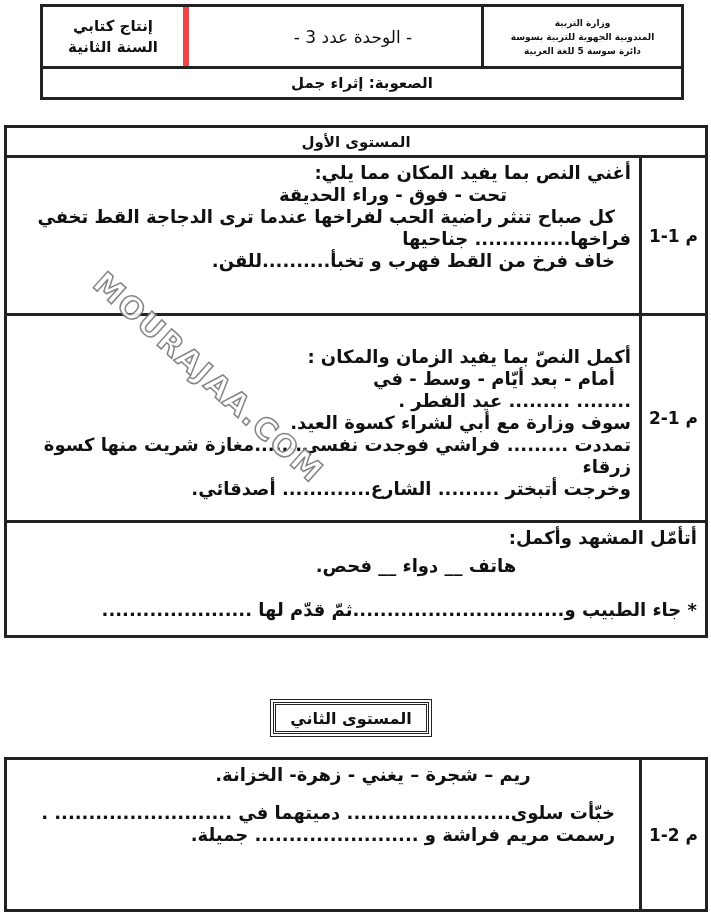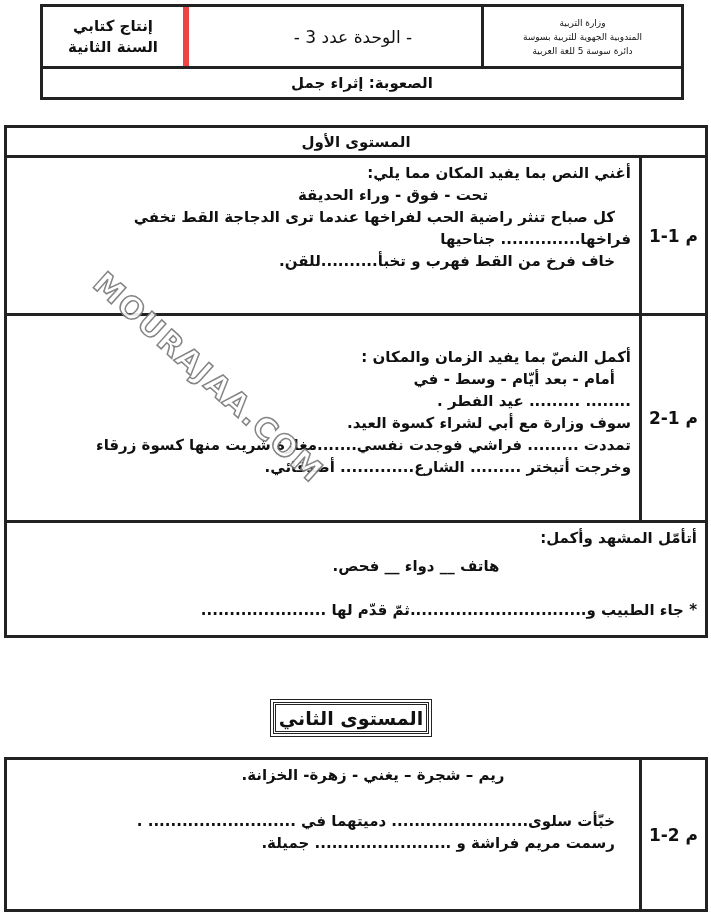--- a/index.html
+++ b/index.html
@@ -5,44 +5,44 @@
   * { box-sizing: border-box; margin: 0; padding: 0; }
   html, body { width: 711px; height: 916px; background: #ffffff; overflow: hidden; }
   body { font-family: "DejaVu Sans", sans-serif; color: #111; position: relative; }
 
   .header-table {
     position: absolute; left: 40px; top: 4px; width: 644px; height: 96px;
     border: 3px solid #222;
   }
   .header-row { display: flex; flex-direction: row; height: 62px; border-bottom: 3px solid #222; }
   .h-cell { display: flex; align-items: center; justify-content: center; text-align: center; direction: rtl; }
-  .h-ministry { width: 200px; border-left: 3px solid #222; font-size: 9px; font-weight: normal; line-height: 14px; flex-direction: column; }
+  .h-ministry { width: 200px; border-left: 3px solid #222; font-size: 9px; font-weight: bold; line-height: 14px; flex-direction: column; }
   .h-unit { flex: 1; border-left: 6px solid #ef4444; font-size: 17px; font-weight: normal; padding-left: 36px; }
   .h-subject { width: 140px; font-size: 15px; font-weight: bold; line-height: 21px; flex-direction: column; border-radius: 27px; }
   .header-bottom { height: 28px; display: flex; align-items: center; justify-content: center; direction: rtl; font-size: 15px; font-weight: bold; }
 
   .section-table {
     position: absolute; left: 4px; width: 704px;
     border: 3px solid #222;
   }
   .level1 { top: 125px; }
   .level-title { height: 30px; border-bottom: 3px solid #222; display: flex; align-items: center; justify-content: center; direction: rtl; font-size: 15px; font-weight: bold; }
   .ex-row { display: flex; flex-direction: row; border-bottom: 3px solid #222; }
   .ex-row:last-child { border-bottom: none; }
   .ex-num { width: 66px; border-left: 3px solid #222; display: flex; align-items: center; justify-content: center; font-size: 17px; font-weight: bold; direction: rtl; }
-  .ex-body { flex: 1; direction: rtl; text-align: right; padding: 4px 8px 20px 8px; font-size: 15px; font-weight: bold; line-height: 22px; }
+  .ex-body { flex: 1; direction: rtl; text-align: right; padding: 4px 8px 20px 8px; font-size: 18px; font-weight: bold; line-height: 22px; }
   .ex-body .instr { display: block; }
   .ex-body .center { display: block; text-align: center; }
   .ex-body .indent { display: block; padding-right: 16px; }
   .ex-body .line { display: block; }
 
   .level2-box {
     position: absolute; left: 273px; top: 702px; width: 156px; height: 32px;
     border: 3px double #222; outline: 1px solid #222; outline-offset: 2px;
-    display: flex; align-items: center; justify-content: center; direction: rtl; font-size: 19px; font-weight: bold; text-align: right;
+    display: flex; align-items: center; justify-content: center; direction: rtl; font-size: 16px; font-weight: bold; text-align: right;
   }
   .level2 { top: 757px; }
 
   .watermark {
     position: absolute; left: 110px; top: 265px; width: 270px;
     transform: rotate(42deg); transform-origin: left top;
     font-family: "DejaVu Sans", sans-serif; font-size: 30px; font-weight: bold; letter-spacing: 2px;
     color: #fff; -webkit-text-stroke: 1.5px #777; opacity: 0.9; pointer-events: none;
   }
 </style>
@@ -101,20 +101,20 @@
     </div>
   </div>
 </div>
 
 <div class="level2-box">المستوى الثاني</div>
 
 <div class="section-table level2" style="height:155px">
   <div class="ex-row" style="height:149px">
     <div class="ex-body">
       <span class="center" style="padding-left:100px">ريم – شجرة – يغني - زهرة- الخزانة.</span>
-      <span class="indent" style="margin-top:24px">خبّأت سلوى........................ دميتهما في .......................... .</span>
+      <span class="indent" style="margin-top:16px">خبّأت سلوى........................ دميتهما في .......................... .</span>
       <span class="indent">رسمت مريم فراشة و ........................ جميلة.</span>
     </div>
     <div class="ex-num">م 2-1</div>
   </div>
 </div>
 
 <div class="watermark">MOURAJAA.COM</div>
 
 </body></html>

